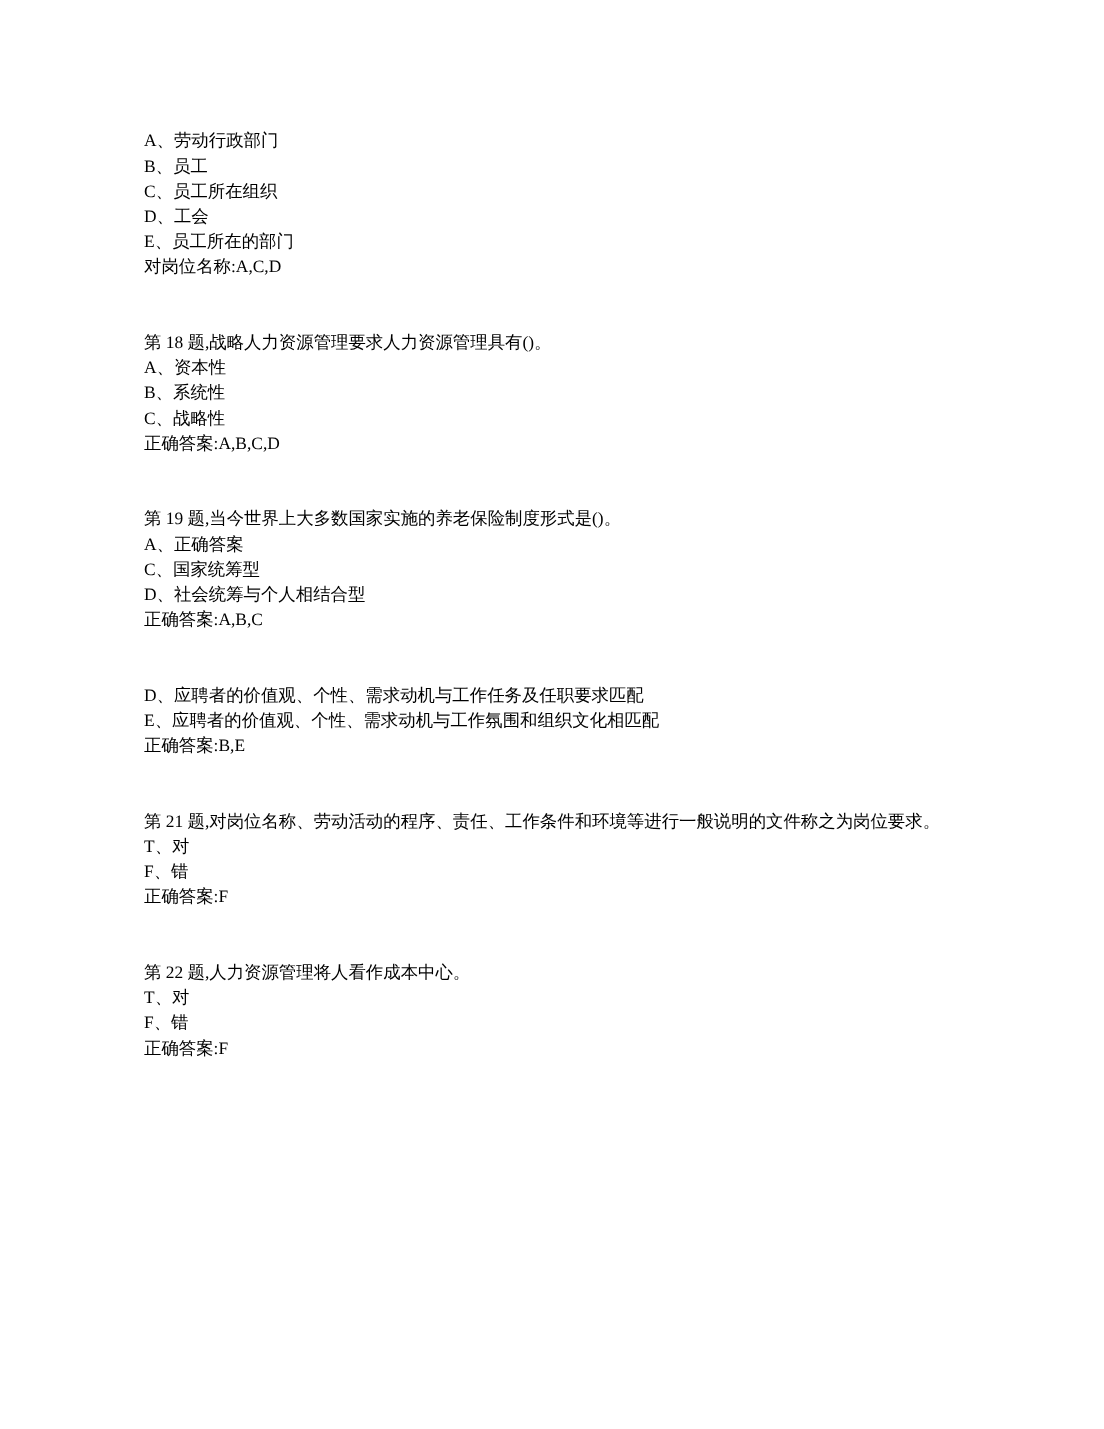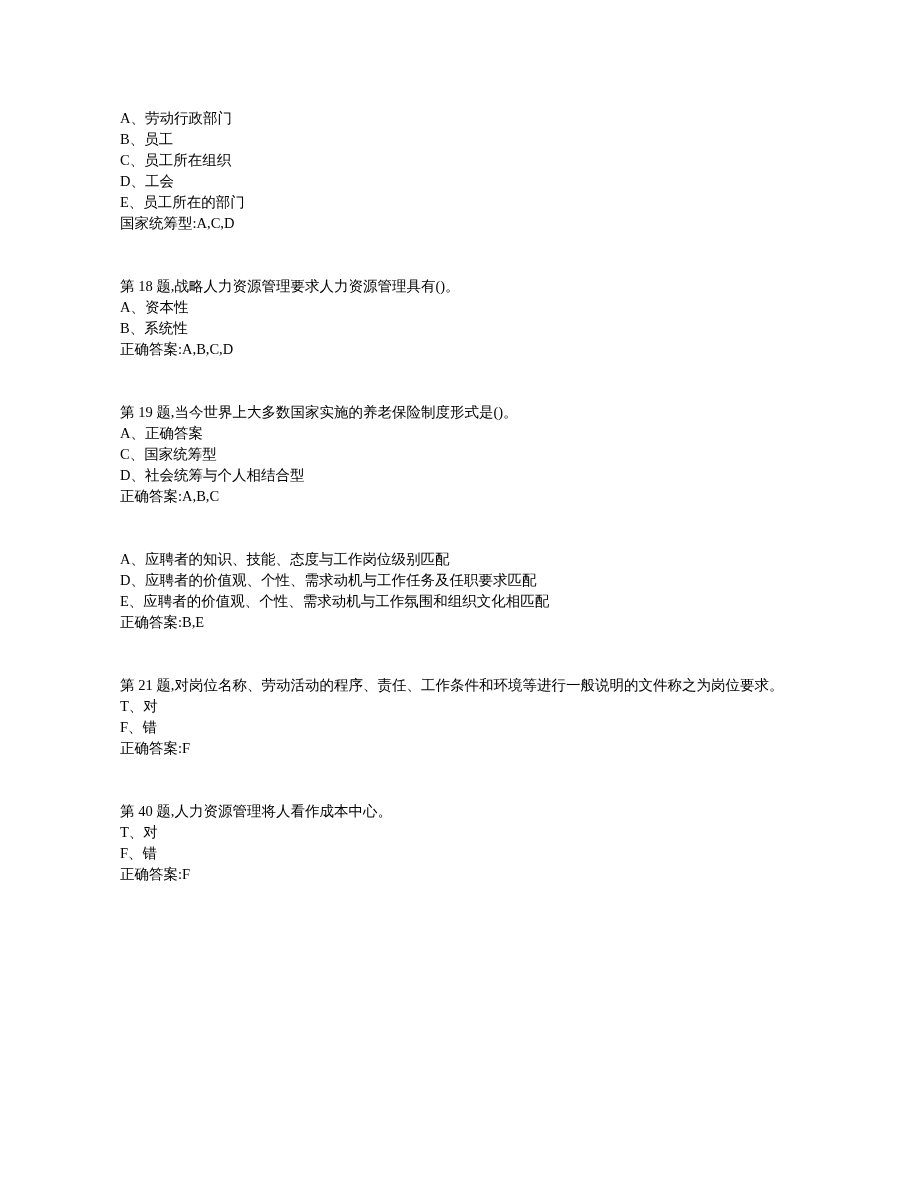--- a/index.html
+++ b/index.html
@@ -28,52 +28,52 @@
 <body>
 
 <div class="page">
 
   <div class="question-block">
     <div class="line">A、劳动行政部门</div>
     <div class="line">B、员工</div>
     <div class="line">C、员工所在组织</div>
     <div class="line">D、工会</div>
     <div class="line">E、员工所在的部门</div>
-    <div class="line">国家统筹型:A,C,D</div>
+    <div class="line">对岗位名称:A,C,D</div>
   </div>
 
   <div class="question-block">
     <div class="line">第 18 题,战略人力资源管理要求人力资源管理具有()。</div>
     <div class="line">A、资本性</div>
     <div class="line">B、系统性</div>
+    <div class="line">C、战略性</div>
     <div class="line">正确答案:A,B,C,D</div>
   </div>
 
   <div class="question-block">
     <div class="line">第 19 题,当今世界上大多数国家实施的养老保险制度形式是()。</div>
     <div class="line">A、正确答案</div>
     <div class="line">C、国家统筹型</div>
     <div class="line">D、社会统筹与个人相结合型</div>
     <div class="line">正确答案:A,B,C</div>
   </div>
 
   <div class="question-block">
-    <div class="line">A、应聘者的知识、技能、态度与工作岗位级别匹配</div>
     <div class="line">D、应聘者的价值观、个性、需求动机与工作任务及任职要求匹配</div>
     <div class="line">E、应聘者的价值观、个性、需求动机与工作氛围和组织文化相匹配</div>
     <div class="line">正确答案:B,E</div>
   </div>
 
   <div class="question-block">
     <div class="line">第 21 题,对岗位名称、劳动活动的程序、责任、工作条件和环境等进行一般说明的文件称之为岗位要求。</div>
     <div class="line">T、对</div>
     <div class="line">F、错</div>
     <div class="line">正确答案:F</div>
   </div>
 
   <div class="question-block">
-    <div class="line">第 40 题,人力资源管理将人看作成本中心。</div>
+    <div class="line">第 22 题,人力资源管理将人看作成本中心。</div>
     <div class="line">T、对</div>
     <div class="line">F、错</div>
     <div class="line">正确答案:F</div>
   </div>
 
 </div>
 
 </body></html>

